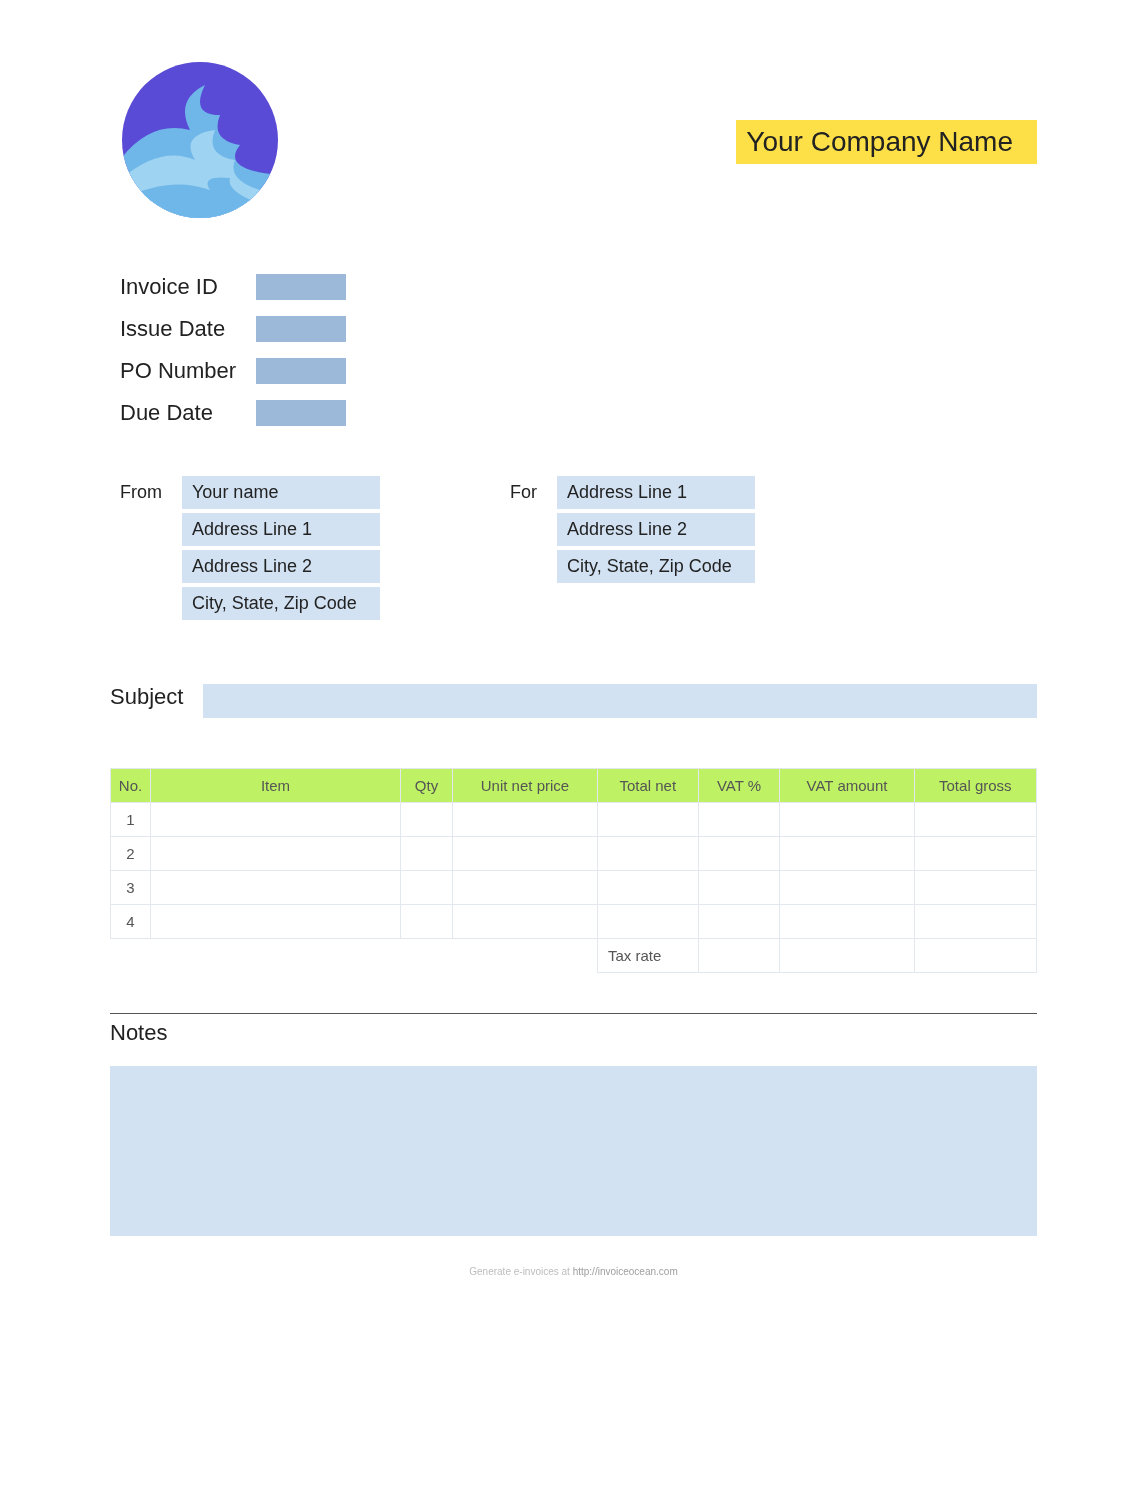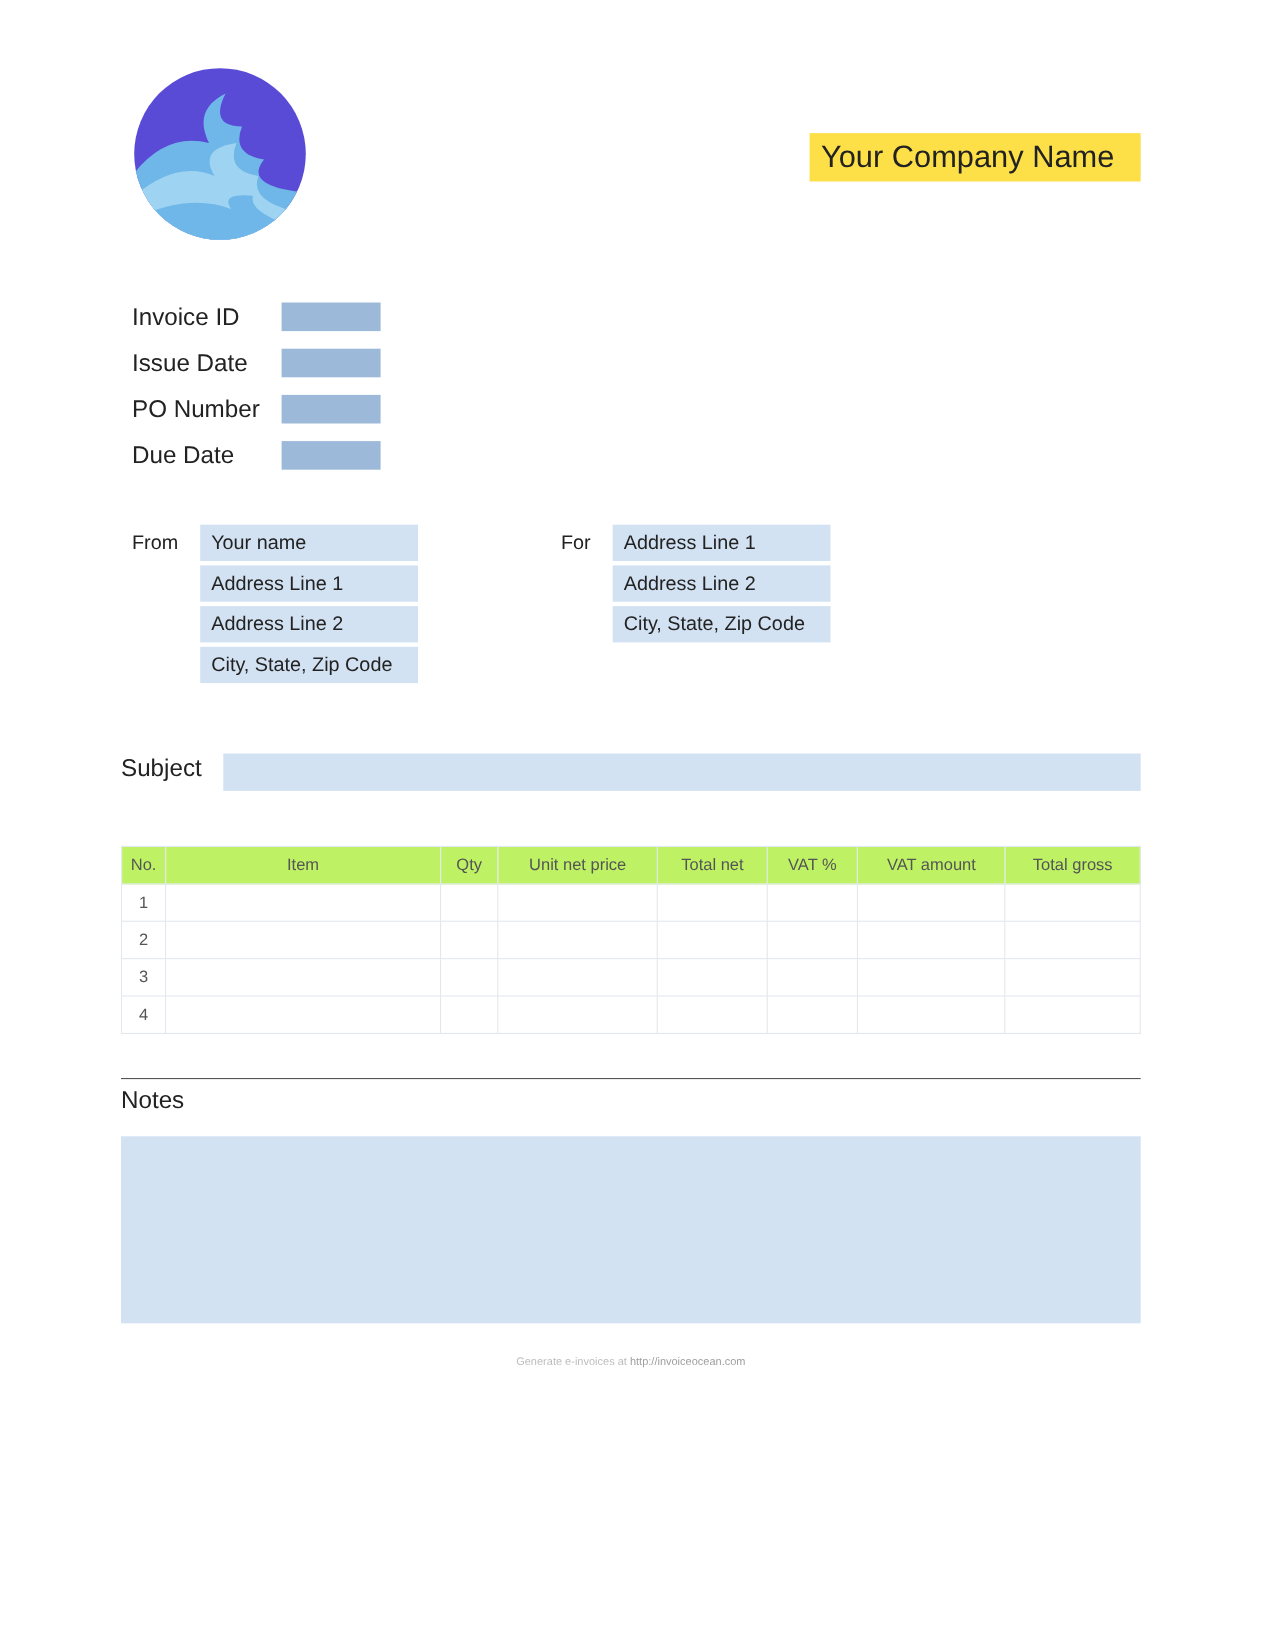--- a/index.html
+++ b/index.html
@@ -225,20 +225,27 @@
       <td></td>
       <td></td>
       <td></td>
       <td></td>
       <td></td>
       <td></td>
       <td></td>
     </tr>
   </tbody>
   <tfoot>
+    <tr>
+      <td class="noborder" colspan="4"></td>
+      <td class="label">Tax rate</td>
+      <td></td>
+      <td></td>
+      <td></td>
+    </tr>
   </tfoot>
 </table>
 
 <hr class="hr">
 <div class="notes-label">Notes</div>
 <div class="notes-box"></div>
 
 <div class="footer">
   <span>Generate e-invoices at </span><span class="link">http://invoiceocean.com</span>
 </div>

